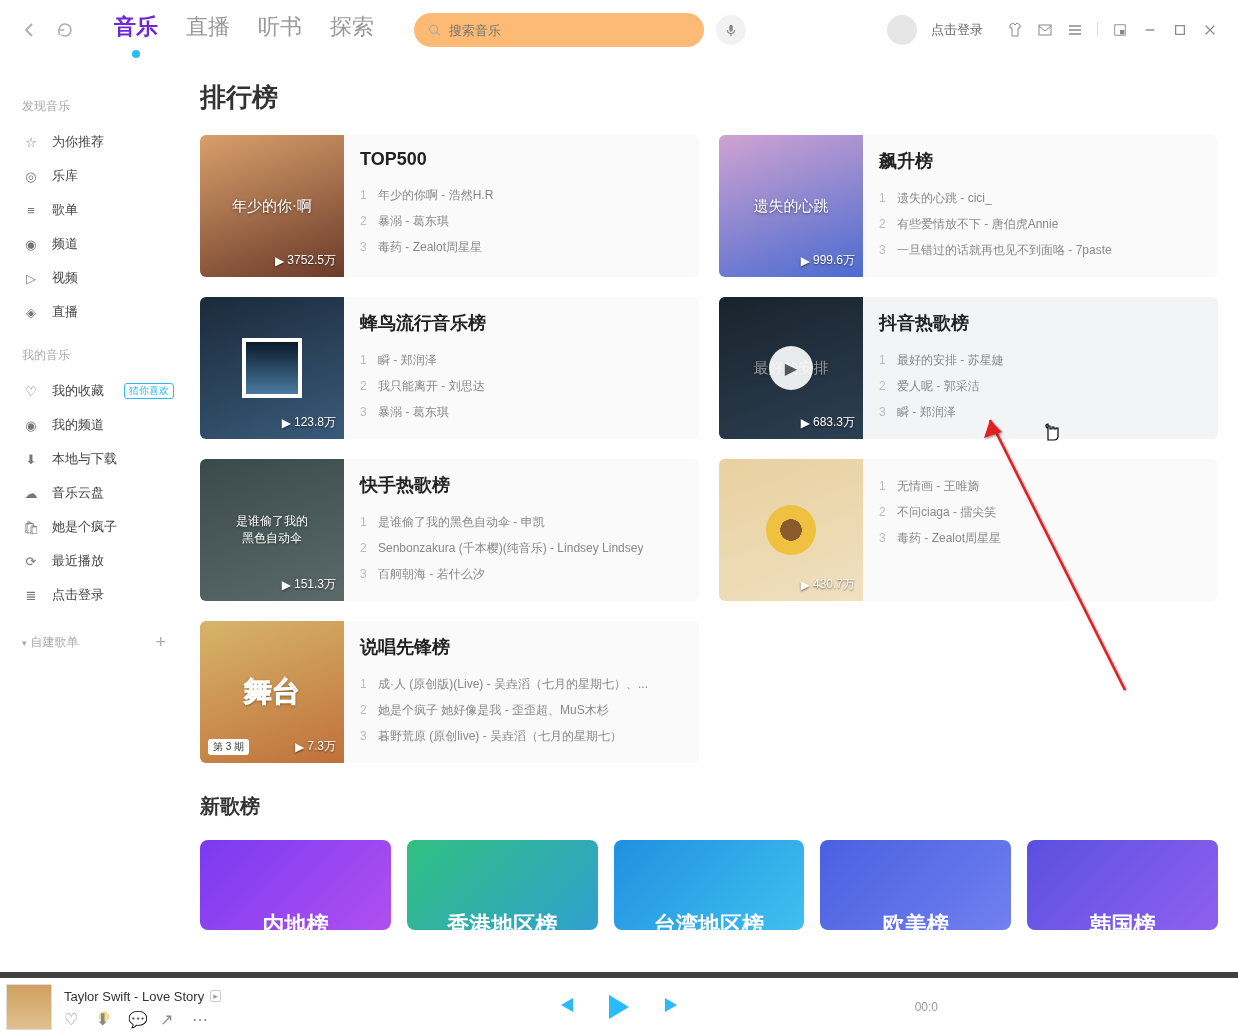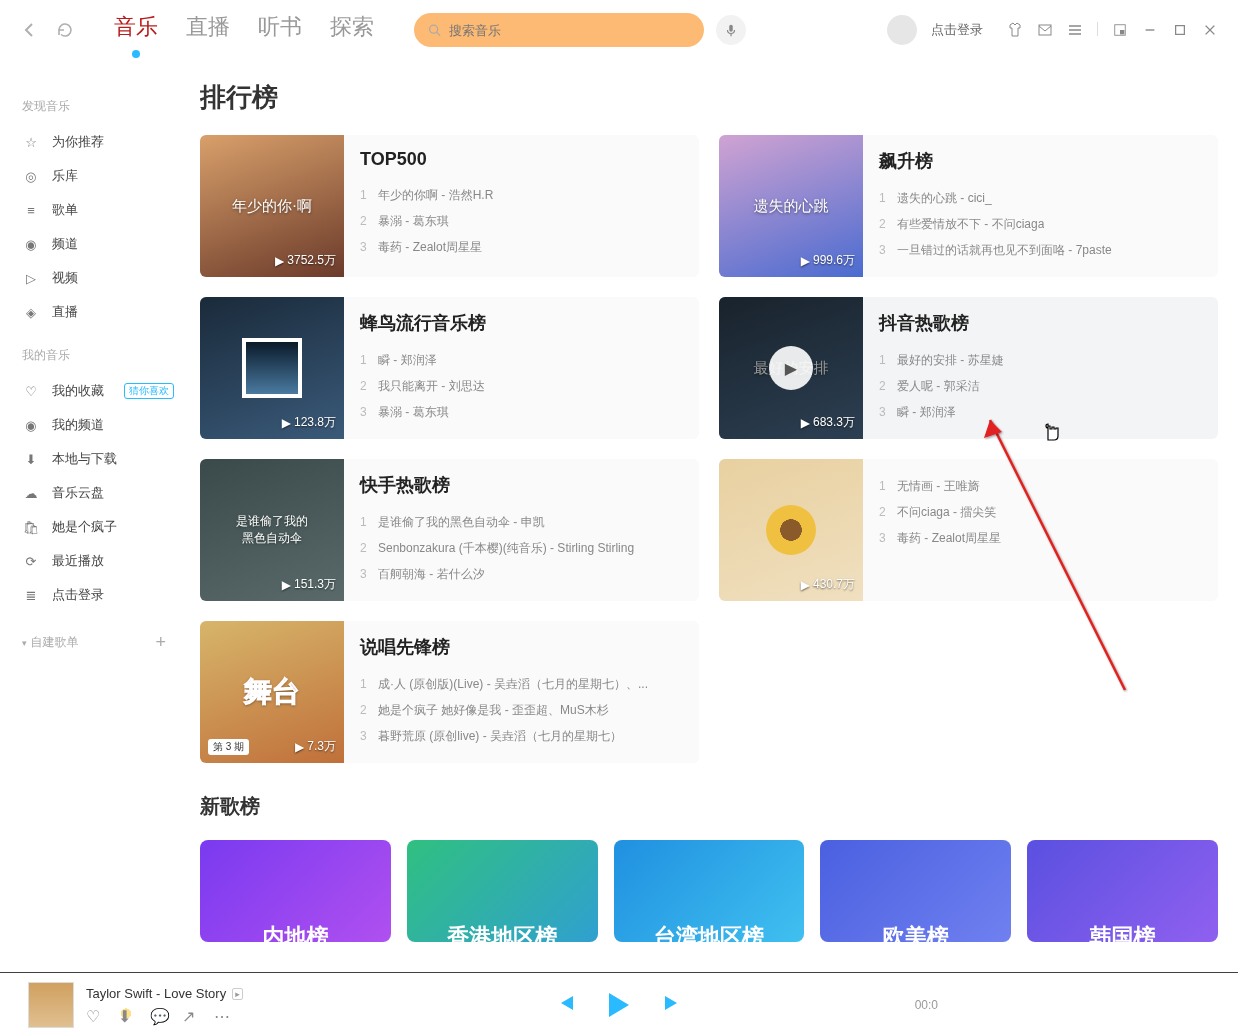--- a/index.html
+++ b/index.html
@@ -4,21 +4,21 @@
 <style>
 * { margin: 0; padding: 0; box-sizing: border-box; }
 body { font-family: "Microsoft YaHei", "PingFang SC", sans-serif; background: #fff; color: #333; width: 1238px; height: 1036px; overflow: hidden; position: relative; }
 
 
 .topbar { height: 60px; display: flex; align-items: center; padding: 0 20px; }
 .nav-btns { display: flex; gap: 18px; margin-right: 40px; }
 .nav-btn { width: 18px; height: 18px; color: #b0b0b0; cursor: pointer; display:flex; align-items:center; justify-content:center;}
 .main-tabs { display: flex; gap: 28px; margin-right: 40px; }
 .main-tab { font-size: 22px; color: #999; cursor: pointer; position: relative; padding-bottom: 6px;}
-.main-tab.active { color: #b91c1c; font-weight: 400; }
+.main-tab.active { color: #6d28d9; font-weight: 700; }
 .main-tab.active::after { content: ""; position: absolute; left: 50%; transform: translateX(-50%); bottom: -10px; width: 8px; height: 8px; background: #2abaff; border-radius: 50%; }
 .searchwrap { display:flex; align-items:center; gap:12px; }
 .searchbox { width: 290px; height: 34px; background: #fdba74; border-radius: 17px; display: flex; align-items: center; padding: 0 14px; }
 .searchbox input { border: none; background: transparent; outline: none; font-size: 13px; color: #555; width: 100%; }
 .voice-btn { width: 30px; height: 30px; border-radius: 50%; background: #f2f2f2; display:flex; align-items:center; justify-content:center; color:#888; cursor:pointer;}
 .topright { margin-left: auto; display: flex; align-items: center; gap: 14px; }
 .avatar { width: 30px; height: 30px; border-radius: 50%; background: #e6e6e6; }
 .login-text { font-size: 13px; color: #666; cursor:pointer; }
 .win-icons { display:flex; gap:14px; margin-left:10px; color:#888;}
 .win-icons .divider { width:1px; height:14px; background:#ddd; }
@@ -56,30 +56,30 @@
 .song-row { display: flex; font-size: 12px; color: #888; line-height: 26px; }
 .song-row .num { width: 18px; color: #bbb; }
 .song-row .txt { color: #888; white-space:nowrap; overflow:hidden; text-overflow:ellipsis;}
 .cover-text { color:#fff; font-size:15px; text-align:center; font-family: cursive; padding:8px; text-shadow:0 1px 3px rgba(0,0,0,0.5);}
 .small-pic { width:60px; height:60px; background:linear-gradient(#0a1a2a,#4a7aa0); border:4px solid #fff; }
 .sunflower { width:50px; height:50px; border-radius:50%; background: radial-gradient(circle,#8a5a2a 30%,#f0c040 31%);}
 
 
 .newsongs { margin-top: 30px; }
 .newsongs-grid { display: flex; gap: 16px; margin-top:14px; }
-.region-card { flex: 1; height: 102px; border-radius: 8px; display: flex; align-items: flex-end; justify-content: center; padding-bottom: 0px; color: #fff; font-size: 22px; font-weight: 700; overflow:hidden;}
+.region-card { flex: 1; height: 90px; border-radius: 8px; display: flex; align-items: flex-end; justify-content: center; padding-bottom: 0px; color: #fff; font-size: 22px; font-weight: 700; overflow:hidden;}
 .region-card span { transform: translateY(10px); }
 .r1 { background: linear-gradient(135deg,#7a3af0,#b050f0); }
 .r2 { background: linear-gradient(135deg,#30c080,#30a0d0); }
 .r3 { background: linear-gradient(135deg,#2090e0,#40c0f0); }
 .r4 { background: linear-gradient(135deg,#4a60e0,#7080f0); }
 .r5 { background: linear-gradient(135deg,#5a50e0,#9060f0); text-decoration: underline; }
 
 
-.player { position: absolute; left: 0; right: 0; bottom: 0; height: 64px; border-top: 1px solid #404040; display: flex; align-items: center; padding: 0 28px; background:#fff;}
+.player { position: absolute; left: 0; right: 0; bottom: 0; height: 64px; border-top: 6px solid #404040; display: flex; align-items: center; padding: 0 6px; background:#fff;}
 .album-thumb { width: 46px; height: 46px; background: linear-gradient(#d0a060,#e0c090); border:1px solid #ddd; }
 .song-meta { margin-left: 12px; }
 .song-title { font-size: 13px; color: #333; display:flex; align-items:center; gap:6px;}
 .song-actions { display: flex; gap: 16px; margin-top: 6px; color:#888;}
 .song-actions .a { width:16px; height:16px; cursor:pointer;}
 .player-center { position:absolute; left:50%; transform:translateX(-50%); display:flex; gap:34px; align-items:center;}
 .pc-btn { cursor:pointer; color:#2abaff;}
 .pc-play { width:0; height:0; border-left:20px solid #2abaff; border-top:12px solid transparent; border-bottom:12px solid transparent;}
 .time-text { position:absolute; right:300px; font-size:12px; color:#999;}
 
@@ -279,21 +279,21 @@
         <div class="plays">▶ <span>999.6万</span></div>
       </div>
       <div class="chart-info">
         <div class="chart-name">飙升榜</div>
         <div class="song-row">
             <span class="num">1</span>
             <span class="txt">遗失的心跳 - cici_</span>
           </div>
         <div class="song-row">
             <span class="num">2</span>
-            <span class="txt">有些爱情放不下 - 不问ciaga</span>
+            <span class="txt">有些爱情放不下 - 唐伯虎Annie</span>
           </div>
         <div class="song-row">
             <span class="num">3</span>
             <span class="txt">一旦错过的话就再也见不到面咯 - 7paste</span>
           </div>
       </div>
     </div>
 
     <div class="chart-card">
       <div class="chart-cover cover3">
@@ -348,21 +348,21 @@
         <div class="plays">▶ <span>151.3万</span></div>
       </div>
       <div class="chart-info">
         <div class="chart-name">快手热歌榜</div>
         <div class="song-row">
             <span class="num">1</span>
             <span class="txt">是谁偷了我的黑色自动伞 - 申凯</span>
           </div>
         <div class="song-row">
             <span class="num">2</span>
-            <span class="txt">Senbonzakura (千本樱)(纯音乐) - Stirling Stirling</span>
+            <span class="txt">Senbonzakura (千本樱)(纯音乐) - Lindsey Lindsey</span>
           </div>
         <div class="song-row">
             <span class="num">3</span>
             <span class="txt">百舸朝海 - 若什么汐</span>
           </div>
       </div>
     </div>
 
     <div class="chart-card">
       <div class="chart-cover cover6">

